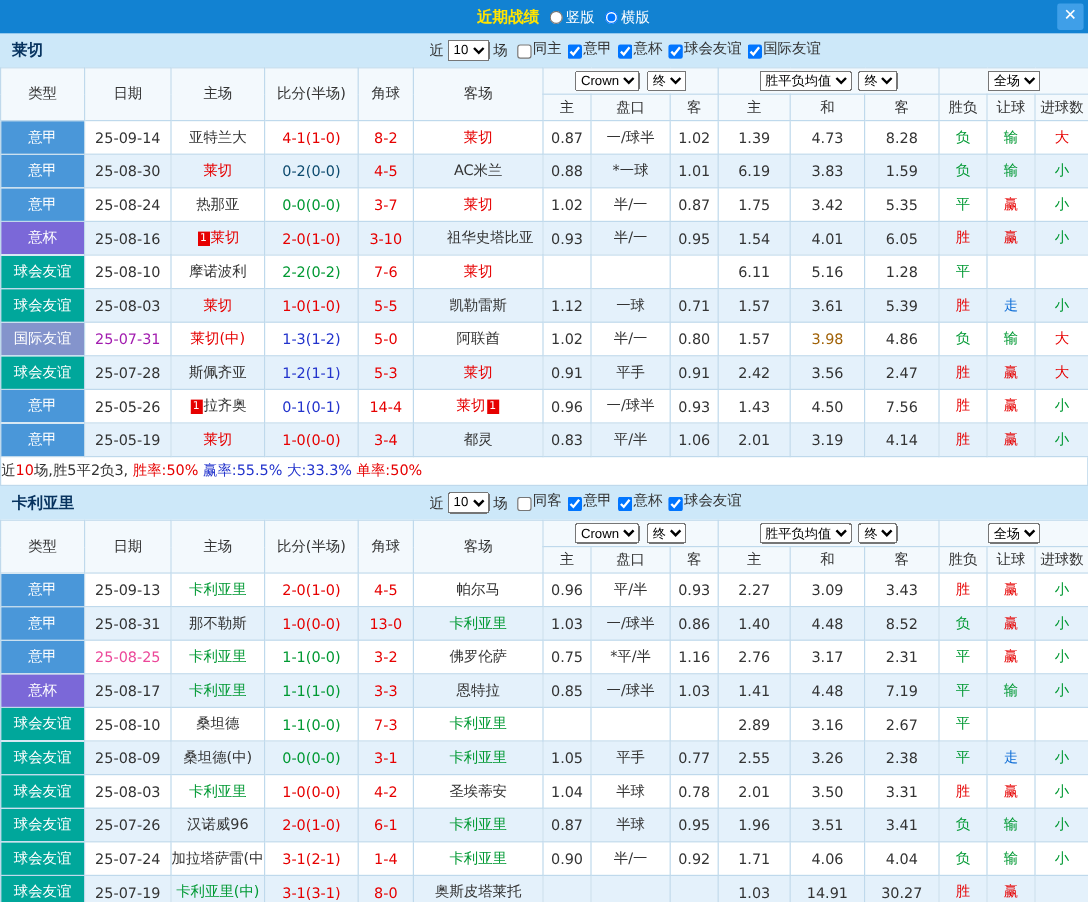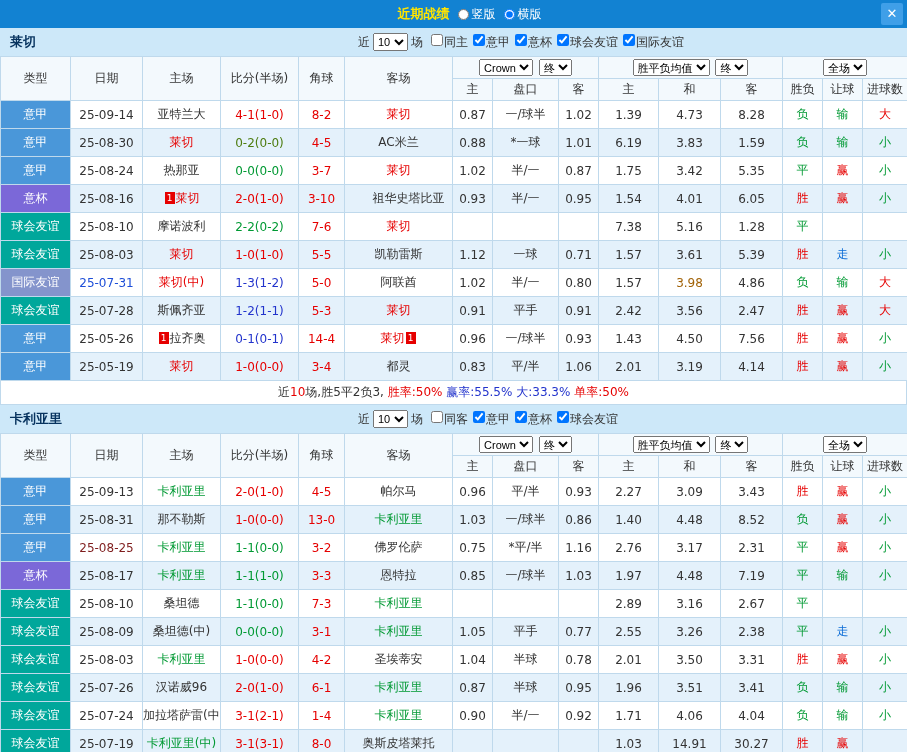--- a/index.html
+++ b/index.html
@@ -11,33 +11,33 @@
   .topbar-title { color:#ffe400; font-weight:bold; font-size:13px; }
   .topbar label { color:#fff; display:inline-flex; align-items:center; gap:3px; font-size:12px; cursor:pointer; }
   .topbar input[type=radio] { width:11px; height:11px; }
   .close-btn { position:absolute; right:4px; top:3px; width:22px; height:22px; background:#3f9fe8; color:#fff;
                font-size:13px; line-height:22px; text-align:center; cursor:pointer; border-radius:2px; font-weight:bold; }
 
   .section-bar { height:28px; background:#cde8f9; display:flex; align-items:center; padding:0 10px; position:relative; }
   .team-name { font-weight:bold; color:#07335f; font-size:13px; }
   .filters { position:absolute; left:358px; display:flex; align-items:center; gap:3px; white-space:nowrap; }
   .filters select { font-size:11px; height:18px; }
-  .filters label { display:inline-flex; align-items:flex-start; margin-left:5px; gap:1px; cursor:pointer; }
+  .filters label { display:inline-flex; align-items:flex-end; margin-left:5px; gap:1px; cursor:pointer; }
   .filters input[type=checkbox] { width:12px; height:12px; }
 
   table { border-collapse:collapse; width:907px; table-layout:fixed; }
   th, td { border:1px solid #bfd9ec; text-align:center; overflow:hidden; white-space:nowrap; }
   td { height:28px; font-size:12px; }
   thead th { height:22px; background:#f3f9fd; font-weight:normal; color:#333; }
   thead select { font-size:11px; height:17px; margin:0 1px; }
   tbody tr:nth-child(even) td { background:#e4f1fb; }
 
   .card { display:inline-block; background:#e60000; color:#fff; font-size:9px; width:10px; height:12px;
           line-height:12px; margin:0 1px; vertical-align:1px; }
-  .table-footer { height:24px; line-height:23px; text-align:center; border:1px solid #bfd9ec; border-top:none; font-size:12px; }
+  .table-footer { height:24px; line-height:23px; border:1px solid #bfd9ec; border-top:none; font-size:12px; }
 </style>
 </head>
 <body>
 
 <div class="topbar">
   <div class="topbar-center">
     <span class="topbar-title">近期战绩</span>
     <label>
       <input type="radio" name="layout" style="">
       <span>竖版</span>
@@ -140,21 +140,21 @@
           <td style="color: rgb(51, 51, 51);">4.73</td>
           <td style="color: rgb(51, 51, 51);">8.28</td>
           <td style="color: rgb(0, 153, 51);">负</td>
           <td style="color: rgb(0, 153, 51);">输</td>
           <td style="color: rgb(230, 0, 0);">大</td>
         </tr>
         <tr>
           <td style="background: rgb(74, 151, 217); color: rgb(255, 255, 255);">意甲</td>
           <td style="color: rgb(51, 51, 51);">25-08-30</td>
           <td style="color: rgb(230, 0, 0);">莱切</td>
-          <td style="color: #4d7c0f; margin-left: 26px;">0-2(0-0)</td>
+          <td style="color: #0c4a6e; margin-left: 26px;">0-2(0-0)</td>
           <td style="color: rgb(230, 0, 0);">4-5</td>
           <td style="color: rgb(51, 51, 51);">AC米兰</td>
           <td style="color: rgb(51, 51, 51);">0.88</td>
           <td style="color: rgb(51, 51, 51);">*一球</td>
           <td style="color: rgb(51, 51, 51);">1.01</td>
           <td style="color: rgb(51, 51, 51);">6.19</td>
           <td style="color: rgb(51, 51, 51);">3.83</td>
           <td style="color: rgb(51, 51, 51);">1.59</td>
           <td style="color: rgb(0, 153, 51);">负</td>
           <td style="color: rgb(0, 153, 51);">输</td>
@@ -197,21 +197,21 @@
         <tr>
           <td style="background: rgb(0, 167, 155); color: rgb(255, 255, 255);">球会友谊</td>
           <td style="color: rgb(51, 51, 51);">25-08-10</td>
           <td style="color: rgb(51, 51, 51);">摩诺波利</td>
           <td style="color: rgb(0, 153, 51);">2-2(0-2)</td>
           <td style="color: rgb(230, 0, 0);">7-6</td>
           <td style="color: rgb(230, 0, 0);">莱切</td>
           <td style="color: rgb(51, 51, 51);"></td>
           <td style="color: rgb(51, 51, 51);"></td>
           <td style="color: rgb(51, 51, 51);"></td>
-          <td style="color: rgb(51, 51, 51);">7.38</td>
+          <td style="color: rgb(51, 51, 51);">6.11</td>
           <td style="color: rgb(51, 51, 51);">5.16</td>
           <td style="color: rgb(51, 51, 51);">1.28</td>
           <td style="color: rgb(0, 153, 51);">平</td>
           <td style="color: rgb(51, 51, 51);"></td>
           <td style="color: rgb(51, 51, 51);"></td>
         </tr>
         <tr>
           <td style="background: rgb(0, 167, 155); color: rgb(255, 255, 255);">球会友谊</td>
           <td style="color: rgb(51, 51, 51);">25-08-03</td>
           <td style="color: rgb(230, 0, 0);">莱切</td>
@@ -223,21 +223,21 @@
           <td style="color: rgb(51, 51, 51);">0.71</td>
           <td style="color: rgb(51, 51, 51);">1.57</td>
           <td style="color: rgb(51, 51, 51);">3.61</td>
           <td style="color: rgb(51, 51, 51);">5.39</td>
           <td style="color: rgb(230, 0, 0);">胜</td>
           <td style="color: rgb(11, 108, 214);">走</td>
           <td style="color: rgb(0, 153, 51);">小</td>
         </tr>
         <tr>
           <td style="background: rgb(132, 148, 204); color: rgb(255, 255, 255);">国际友谊</td>
-          <td style="color: #1d4ed8;">25-07-31</td>
+          <td style="color: #a21caf;">25-07-31</td>
           <td style="color: rgb(230, 0, 0);">莱切(中)</td>
           <td style="color: rgb(34, 51, 204);">1-3(1-2)</td>
           <td style="color: rgb(230, 0, 0);">5-0</td>
           <td style="color: rgb(51, 51, 51);">阿联酋</td>
           <td style="color: rgb(51, 51, 51);">1.02</td>
           <td style="color: rgb(51, 51, 51);">半/一</td>
           <td style="color: rgb(51, 51, 51);">0.80</td>
           <td style="color: rgb(51, 51, 51);">1.57</td>
           <td style="color: #a16207;">3.98</td>
           <td style="color: rgb(51, 51, 51);">4.86</td>
@@ -403,21 +403,21 @@
           <td style="color: rgb(51, 51, 51);">0.86</td>
           <td style="color: rgb(51, 51, 51);">1.40</td>
           <td style="color: rgb(51, 51, 51);">4.48</td>
           <td style="color: rgb(51, 51, 51);">8.52</td>
           <td style="color: rgb(0, 153, 51);">负</td>
           <td style="color: rgb(230, 0, 0);">赢</td>
           <td style="color: rgb(0, 153, 51);">小</td>
         </tr>
         <tr>
           <td style="background: rgb(74, 151, 217); color: rgb(255, 255, 255);">意甲</td>
-          <td style="color: #7f1d1d; text-align: center;">25-08-25</td>
+          <td style="color: #ec4899; text-align: center;">25-08-25</td>
           <td style="color: rgb(0, 153, 51);">卡利亚里</td>
           <td style="color: rgb(0, 153, 51);">1-1(0-0)</td>
           <td style="color: rgb(230, 0, 0);">3-2</td>
           <td style="color: rgb(51, 51, 51);">佛罗伦萨</td>
           <td style="color: rgb(51, 51, 51);">0.75</td>
           <td style="color: rgb(51, 51, 51);">*平/半</td>
           <td style="color: rgb(51, 51, 51);">1.16</td>
           <td style="color: rgb(51, 51, 51);">2.76</td>
           <td style="color: rgb(51, 51, 51);">3.17</td>
           <td style="color: rgb(51, 51, 51);">2.31</td>
@@ -428,21 +428,21 @@
         <tr>
           <td style="background: rgb(123, 104, 216); color: rgb(255, 255, 255);">意杯</td>
           <td style="color: rgb(51, 51, 51); margin-top: 24px;">25-08-17</td>
           <td style="color: rgb(0, 153, 51);">卡利亚里</td>
           <td style="color: rgb(0, 153, 51);">1-1(1-0)</td>
           <td style="color: rgb(230, 0, 0);">3-3</td>
           <td style="color: rgb(51, 51, 51);">恩特拉</td>
           <td style="color: rgb(51, 51, 51);">0.85</td>
           <td style="color: rgb(51, 51, 51);">一/球半</td>
           <td style="color: rgb(51, 51, 51);">1.03</td>
-          <td style="color: rgb(51, 51, 51);">1.97</td>
+          <td style="color: rgb(51, 51, 51);">1.41</td>
           <td style="color: rgb(51, 51, 51);">4.48</td>
           <td style="color: rgb(51, 51, 51);">7.19</td>
           <td style="color: rgb(0, 153, 51);">平</td>
           <td style="color: rgb(0, 153, 51);">输</td>
           <td style="color: rgb(0, 153, 51);">小</td>
         </tr>
         <tr>
           <td style="background: rgb(0, 167, 155); color: rgb(255, 255, 255);">球会友谊</td>
           <td style="color: rgb(51, 51, 51);">25-08-10</td>
           <td style="color: rgb(51, 51, 51);">桑坦德</td>

